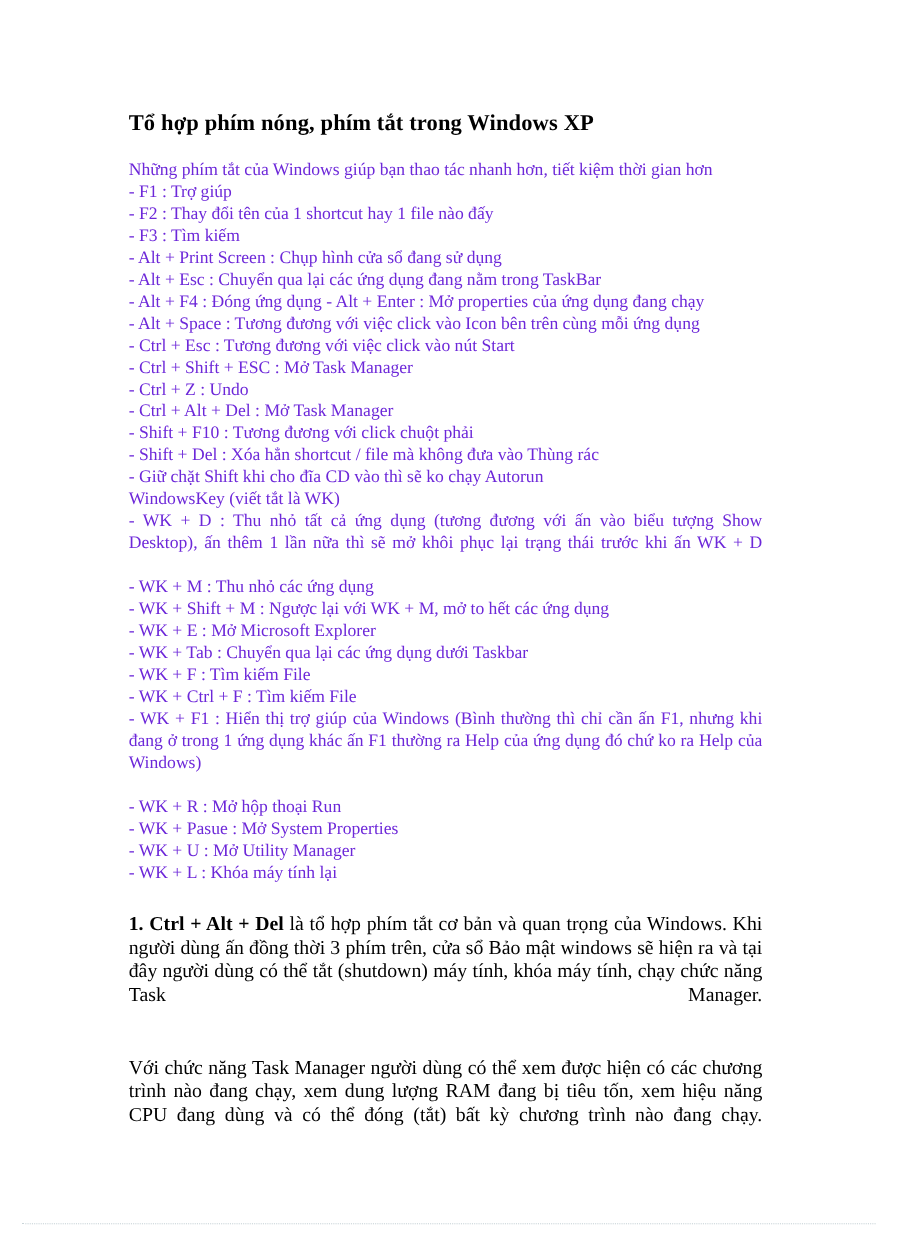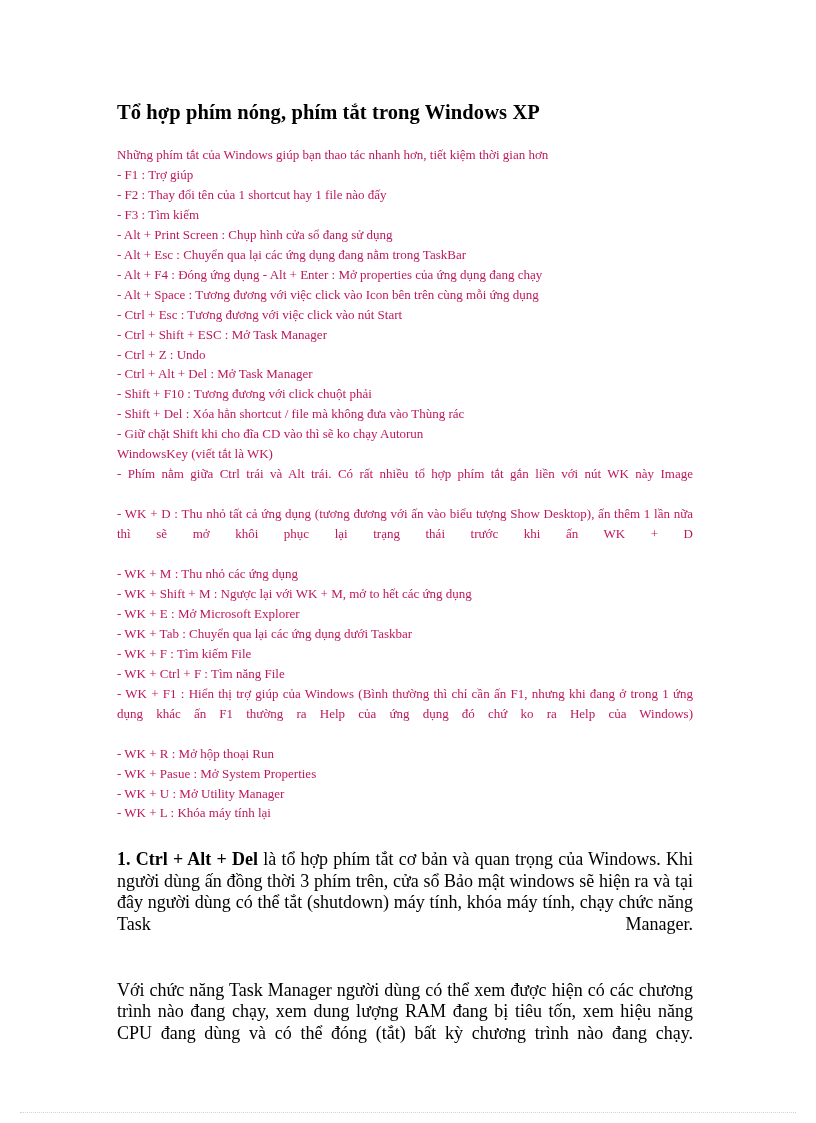--- a/index.html
+++ b/index.html
@@ -32,22 +32,22 @@
   .doc-title {
     font-size: 20.5px;
     font-weight: bold;
     color: #000000;
     line-height: 26px;
     margin: 0 0 20px 0;
     letter-spacing: 0.1px;
     white-space: nowrap;
   }
   .shortcut-block {
-    color: #be185d;
-    font-size: 13px;
+    color: #6d28d9;
+    font-size: 16px;
     line-height: 19.95px;
     margin: 0;
     text-align: justify;
     text-justify: inter-word;
   }
   .shortcut-block .ln {
     display: block;
     white-space: nowrap;
   }
   .shortcut-block .wrap {
@@ -103,28 +103,27 @@
       <span class="ln">- Alt + F4 : Đóng ứng dụng - Alt + Enter : Mở properties của ứng dụng đang chạy</span>
       <span class="ln">- Alt + Space : Tương đương với việc click vào Icon bên trên cùng mỗi ứng dụng</span>
       <span class="ln">- Ctrl + Esc : Tương đương với việc click vào nút Start</span>
       <span class="ln">- Ctrl + Shift + ESC : Mở Task Manager</span>
       <span class="ln">- Ctrl + Z : Undo</span>
       <span class="ln">- Ctrl + Alt + Del : Mở Task Manager</span>
       <span class="ln">- Shift + F10 : Tương đương với click chuột phải</span>
       <span class="ln">- Shift + Del : Xóa hẳn shortcut / file mà không đưa vào Thùng rác</span>
       <span class="ln">- Giữ chặt Shift khi cho đĩa CD vào thì sẽ ko chạy Autorun</span>
       <span class="ln">WindowsKey (viết tắt là WK)</span>
-      <span class="wrap">- Phím nằm giữa Ctrl trái và Alt trái. Có rất nhiều tổ hợp phím tắt gắn liền với nút WK này Image</span>
       <span class="wrap">- WK + D : Thu nhỏ tất cả ứng dụng (tương đương với ấn vào biểu tượng Show Desktop), ấn thêm 1 lần nữa thì sẽ mở khôi phục lại trạng thái trước khi ấn WK + D</span>
       <span class="ln">- WK + M : Thu nhỏ các ứng dụng</span>
       <span class="ln">- WK + Shift + M : Ngược lại với WK + M, mở to hết các ứng dụng</span>
       <span class="ln">- WK + E : Mở Microsoft Explorer</span>
       <span class="ln">- WK + Tab : Chuyển qua lại các ứng dụng dưới Taskbar</span>
       <span class="ln">- WK + F : Tìm kiếm File</span>
-      <span class="ln">- WK + Ctrl + F : Tìm năng File</span>
+      <span class="ln">- WK + Ctrl + F : Tìm kiếm File</span>
       <span class="wrap">- WK + F1 : Hiển thị trợ giúp của Windows (Bình thường thì chỉ cần ấn F1, nhưng khi đang ở trong 1 ứng dụng khác ấn F1 thường ra Help của ứng dụng đó chứ ko ra Help của Windows)</span>
       <span class="ln">- WK + R : Mở hộp thoại Run</span>
       <span class="ln">- WK + Pasue : Mở System Properties</span>
       <span class="ln">- WK + U : Mở Utility Manager</span>
       <span class="ln">- WK + L : Khóa máy tính lại</span>
     </div>
 
     <p class="black-para gap-before-para1"><span class="bold">1. Ctrl + Alt + Del</span><span> là tổ hợp phím tắt cơ bản và quan trọng của Windows. Khi người dùng ấn đồng thời 3 phím trên, cửa sổ Bảo mật windows sẽ hiện ra và tại đây người dùng có thể tắt (shutdown) máy tính, khóa máy tính, chạy chức năng Task Manager.</span></p>
 
     <p class="black-para gap-before-para2">Với chức năng Task Manager người dùng có thể xem được hiện có các chương trình nào đang chạy, xem dung lượng RAM đang bị tiêu tốn, xem hiệu năng CPU đang dùng và có thể đóng (tắt) bất kỳ chương trình nào đang chạy.</p>

